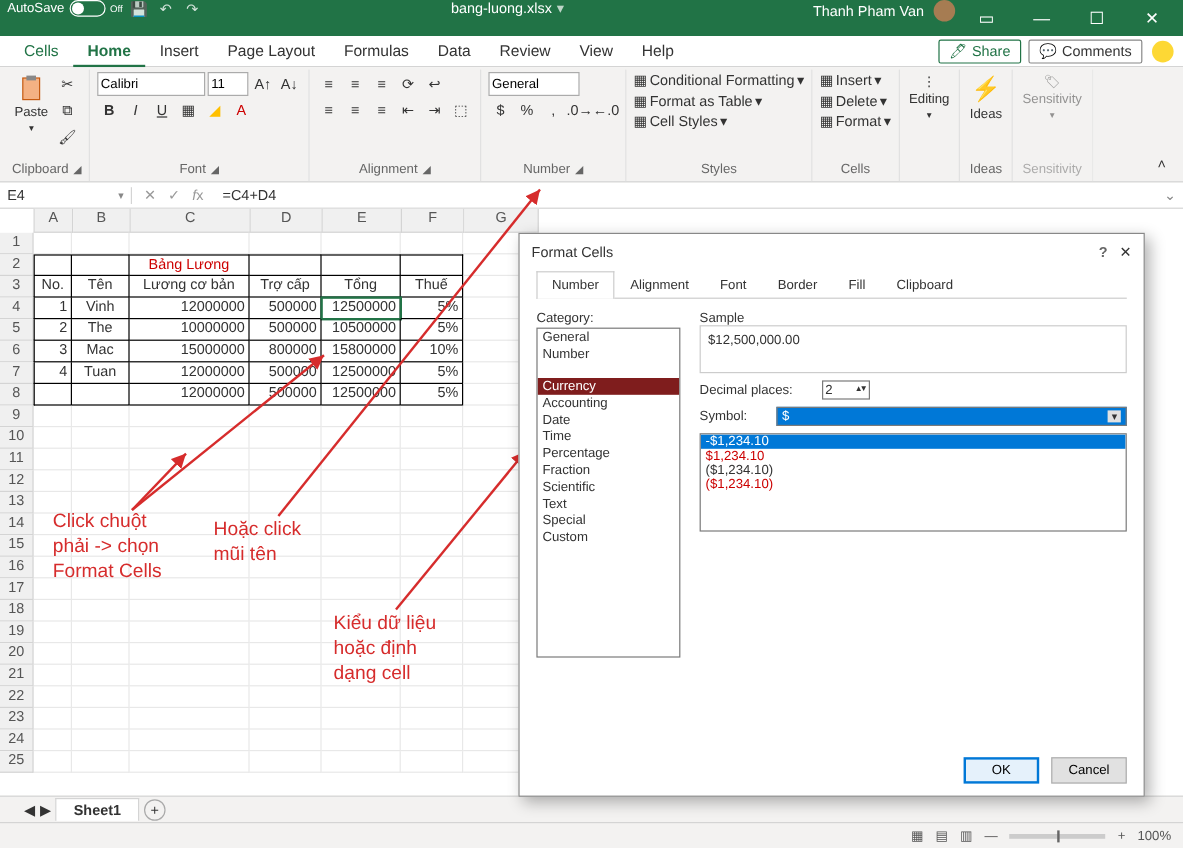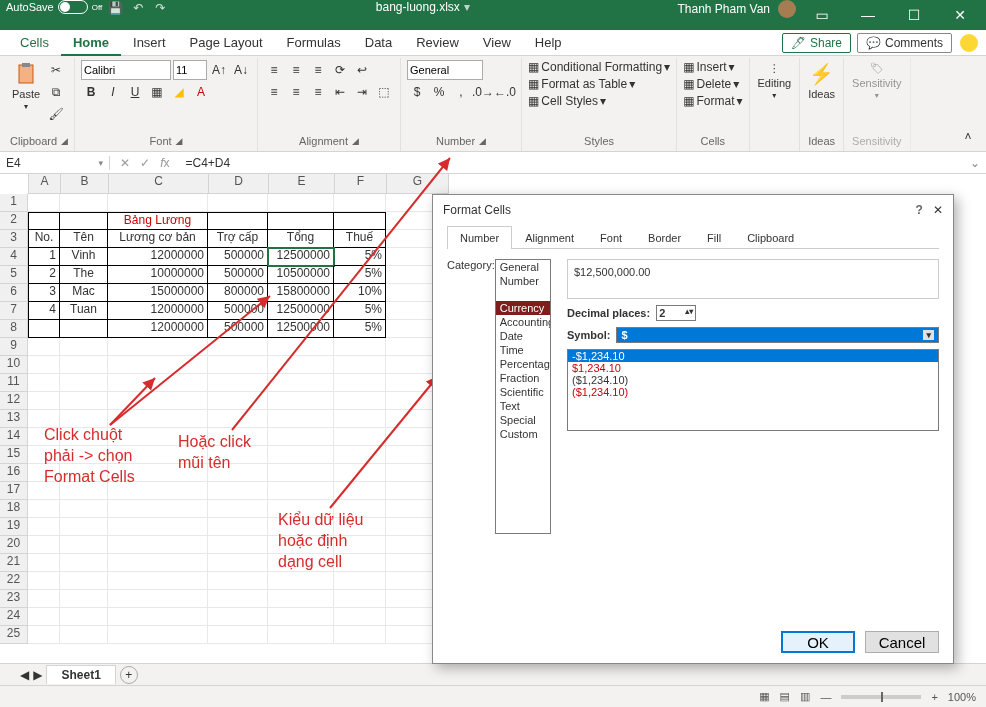--- a/index.html
+++ b/index.html
@@ -70,37 +70,37 @@
   .statusbar { position: absolute; left: 0; right: 0; bottom: 0; height: 22px; background: #f3f2f1; border-top: 1px solid #d4d4d4; display: flex; align-items: center; justify-content: flex-end; padding: 0 10px; gap: 10px; font-size: 11px; color: #555; }
 
   
   .dialog { position: absolute; left: 432px; top: 194px; width: 522px; height: 470px; background: #fff; border: 1px solid #888; box-shadow: 4px 4px 12px rgba(0,0,0,0.3); font-size: 11px; display:flex; flex-direction:column; }
   .dlg-title { height: 30px; display: flex; align-items: center; justify-content: space-between; padding: 0 10px; font-size: 12px; }
   .dlg-title .q { color: #666; margin-right: 10px; font-weight: bold; }
   .dlg-tabs { display: flex; border-bottom: 1px solid #ccc; margin: 0 14px; }
   .dlg-tab { padding: 5px 12px; border: 1px solid transparent; border-bottom: none; position: relative; top: 1px; font-size: 11px; }
   .dlg-tab.active { border-color: #ccc; background: #fff; }
   .dlg-body { flex: 1; padding: 10px 14px; display: flex; gap: 16px; }
-  .catcol { display: flex; flex-direction: row; width: 104px; }
+  .catcol { display: flex; flex-direction: column; width: 120px; }
   .catlabel { margin-bottom: 2px; }
   .catlist { border: 1px solid #7a7a7a; height: 275px; overflow-y: scroll; font-size: 11px; }
   .catitem { padding: 1px 4px; }
   .catitem.sel { background: #7f1d1d; color: #fff; margin-top: 13px; }
   .rightcol { flex: 1; display: flex; flex-direction: column; gap: 6px; }
   .sampbox { border: 1px solid #ccc; padding: 6px; min-height: 40px; }
-  .fieldrow { display: flex; align-items: center; gap: 6px; font-weight: bold; }
+  .fieldrow { display: flex; align-items: center; gap: 24px; }
   .spin { width: 40px; border: 1px solid #7a7a7a; padding: 1px 2px; display: flex; justify-content: space-between; }
   .symsel { flex: 1; border: 1px solid #7a7a7a; background: #0078d7; color: #fff; padding: 1px 4px; display: flex; justify-content: space-between; align-items: center; }
   .neglist { border: 1px solid #7a7a7a; height: 82px; overflow-y: scroll; }
   .negitem { padding: 0 4px; }
   .negitem.sel { background: #0078d7; color: #fff; }
   .negred { color: #c00; }
   .dlg-desc { padding: 0 14px 6px; font-size: 11px; color: #333; }
   .dlg-foot { display: flex; justify-content: flex-end; gap: 10px; padding: 10px 14px; }
-  .dlg-btn { width: 74px; height: 22px; border: 1px solid #adadad; background: #e1e1e1; font-size: 15px; }
+  .dlg-btn { width: 63px; height: 22px; border: 1px solid #adadad; background: #e1e1e1; font-size: 11px; }
   .dlg-btn.primary { border: 2px solid #0078d7; background: #e5f1fb; }
 
   
   .anno { position: absolute; color: #d62c2c; font-size: 16px; pointer-events: none; line-height: 1.3; }
   svg.arrow { position: absolute; pointer-events: none; }
 </style>
 </head>
 <body>
 
 <div class="titlebar">
@@ -647,20 +647,21 @@
           <div class="catitem">Percentage</div>
           <div class="catitem">Fraction</div>
           <div class="catitem">Scientific</div>
           <div class="catitem">Text</div>
           <div class="catitem">Special</div>
           <div class="catitem">Custom</div>
         </div>
     </div>
     <div class="rightcol">
       <div>
+        <div>Sample</div>
         <div class="sampbox"><span>$12,500,000.00</span></div>
       </div>
       <div class="fieldrow">
         <span>Decimal places:</span>
         <span class="spin">
             <span>2</span>
             <span style="font-size:8px">▴▾</span>
           </span>
       </div>
       <div class="fieldrow">

